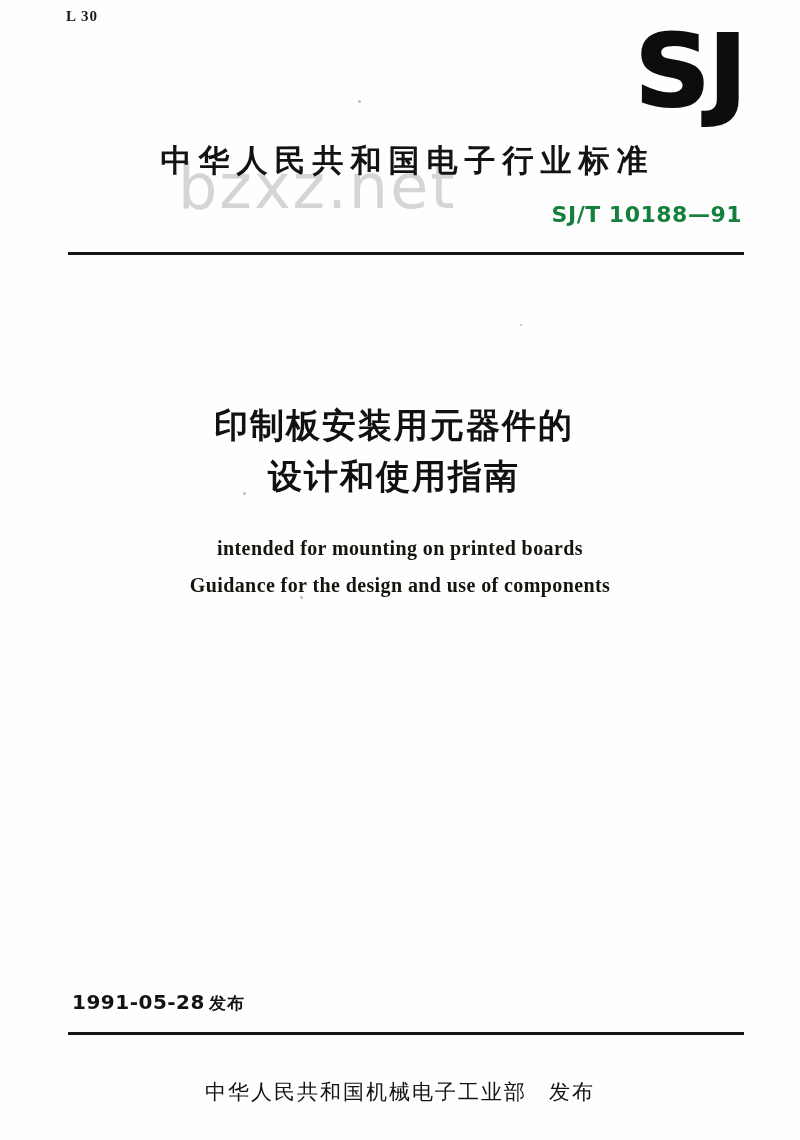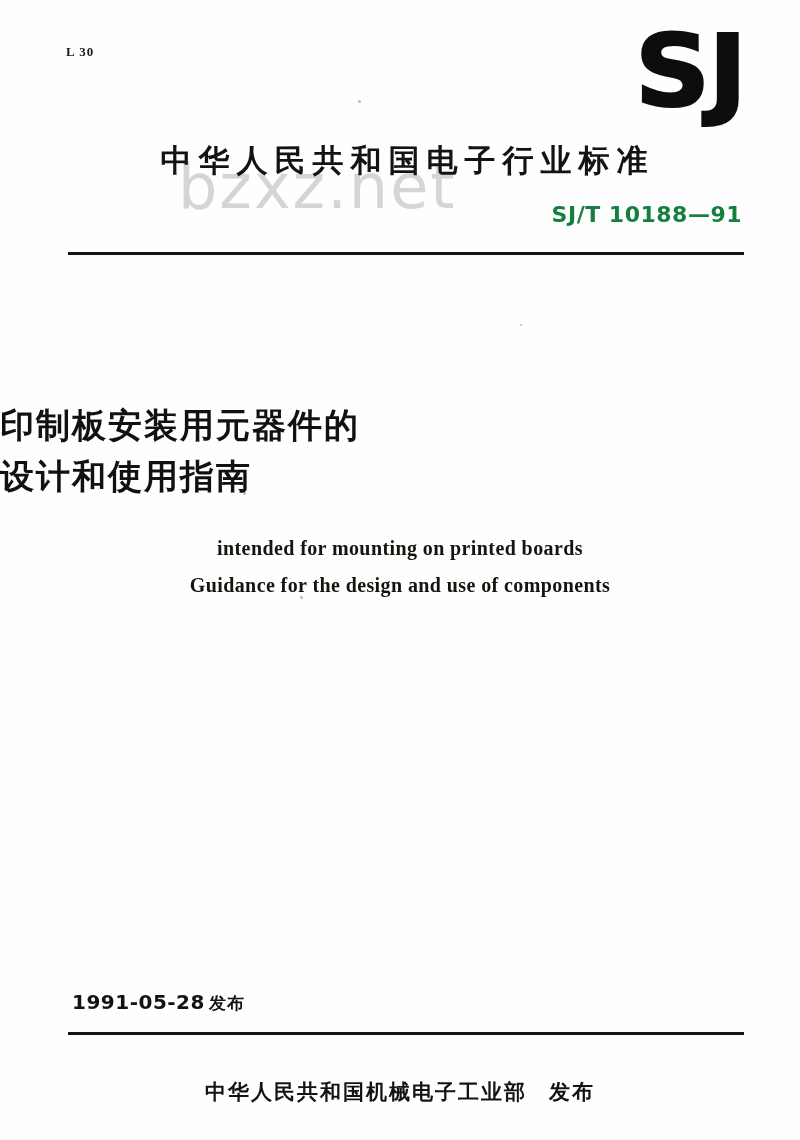--- a/index.html
+++ b/index.html
@@ -23,25 +23,24 @@
     height: 1140px;
     background: #fefefe;
   }
 
   
   .class-code {
     position: absolute;
     left: 66px;
     top: 8px;
     font-family: "Liberation Serif", serif;
-    font-size: 13px;
+    font-size: 15px;
     font-weight: bold;
     letter-spacing: 1px;
     color: #1a1a1a;
-    margin-top: 36px;
   }
 
   
   .sj-logo {
     position: absolute;
     right: 55px;
     top: 24px;
     font-family: "DejaVu Sans", sans-serif;
     font-weight: 900;
     font-size: 100px;
@@ -101,20 +100,21 @@
     pointer-events: none;
     user-select: none;
   }
 
   
   .title-cn {
     position: absolute;
     left: 0;
     right: 12px;
     top: 400px;
+    text-align: center;
   }
   .title-cn div {
     font-family: "DejaVu Sans", sans-serif;
     font-weight: 700;
     font-size: 34px;
     line-height: 1.5;
     letter-spacing: 2px;
     color: #111111;
   }
 
@@ -167,21 +167,21 @@
     background: #141414;
   }
 
   .publisher {
     position: absolute;
     left: 0;
     right: 0;
     top: 1078px;
     text-align: center;
     font-family: "DejaVu Sans", sans-serif;
-    font-weight: 700;
+    font-weight: 400;
     font-size: 21px;
     letter-spacing: 2px;
     color: #131313;
   }
   .publisher .pub-verb {
     margin-left: 22px;
   }
 
   
   .speckle {

